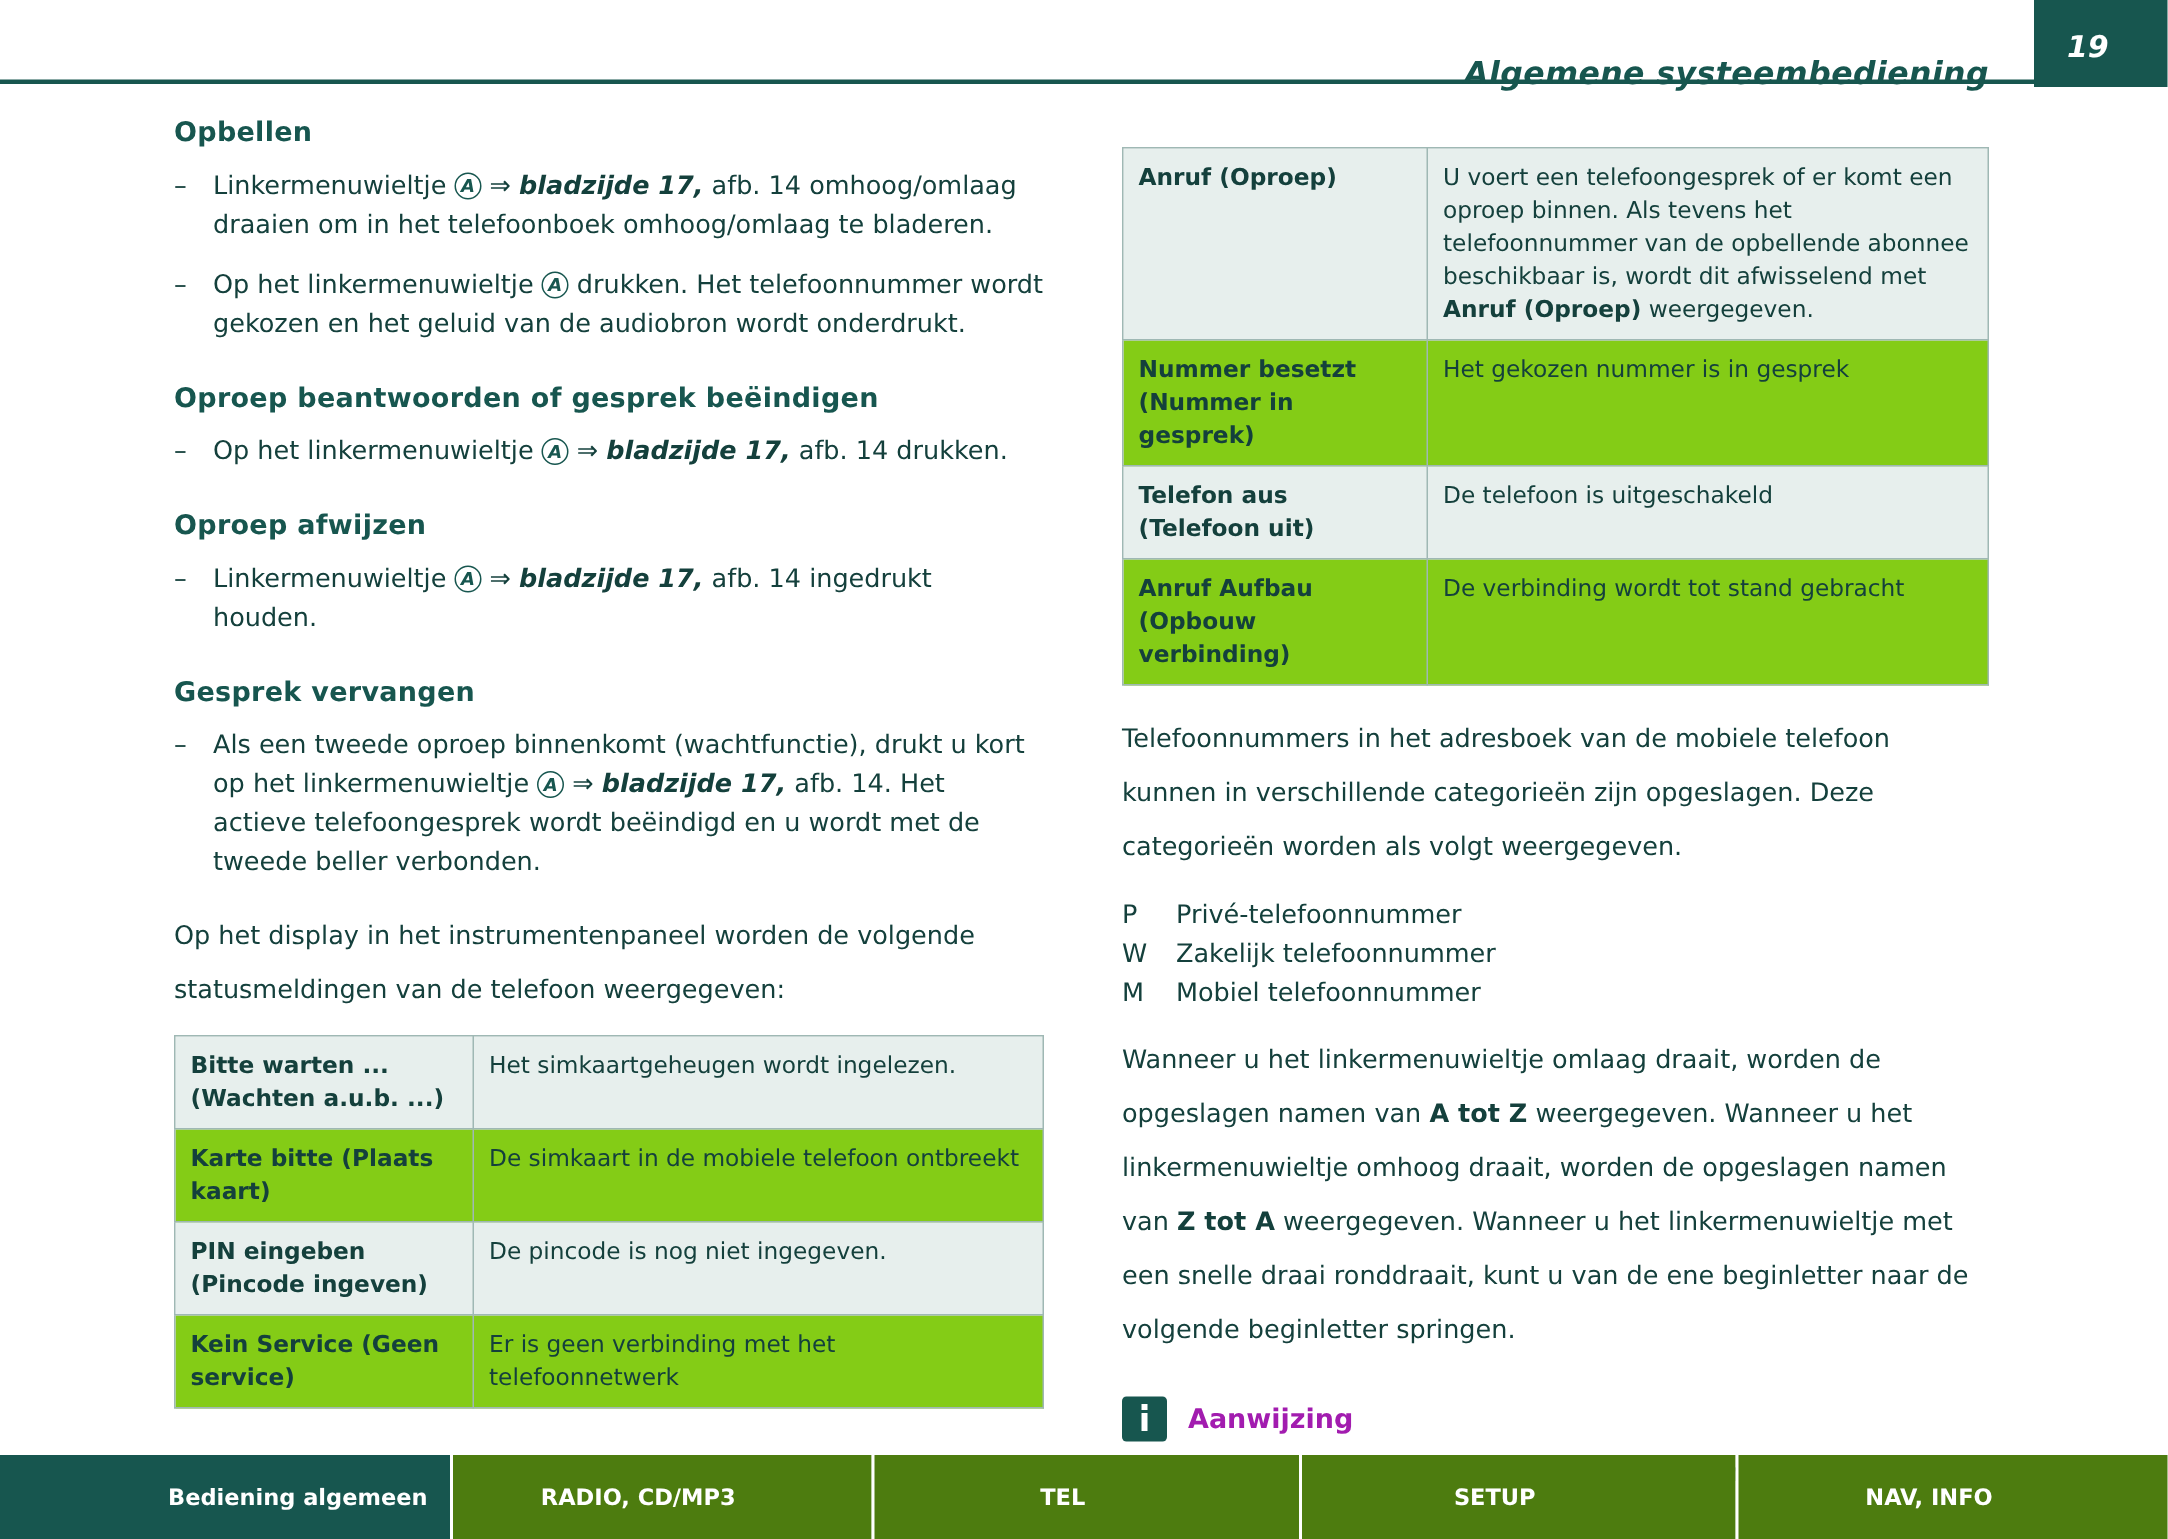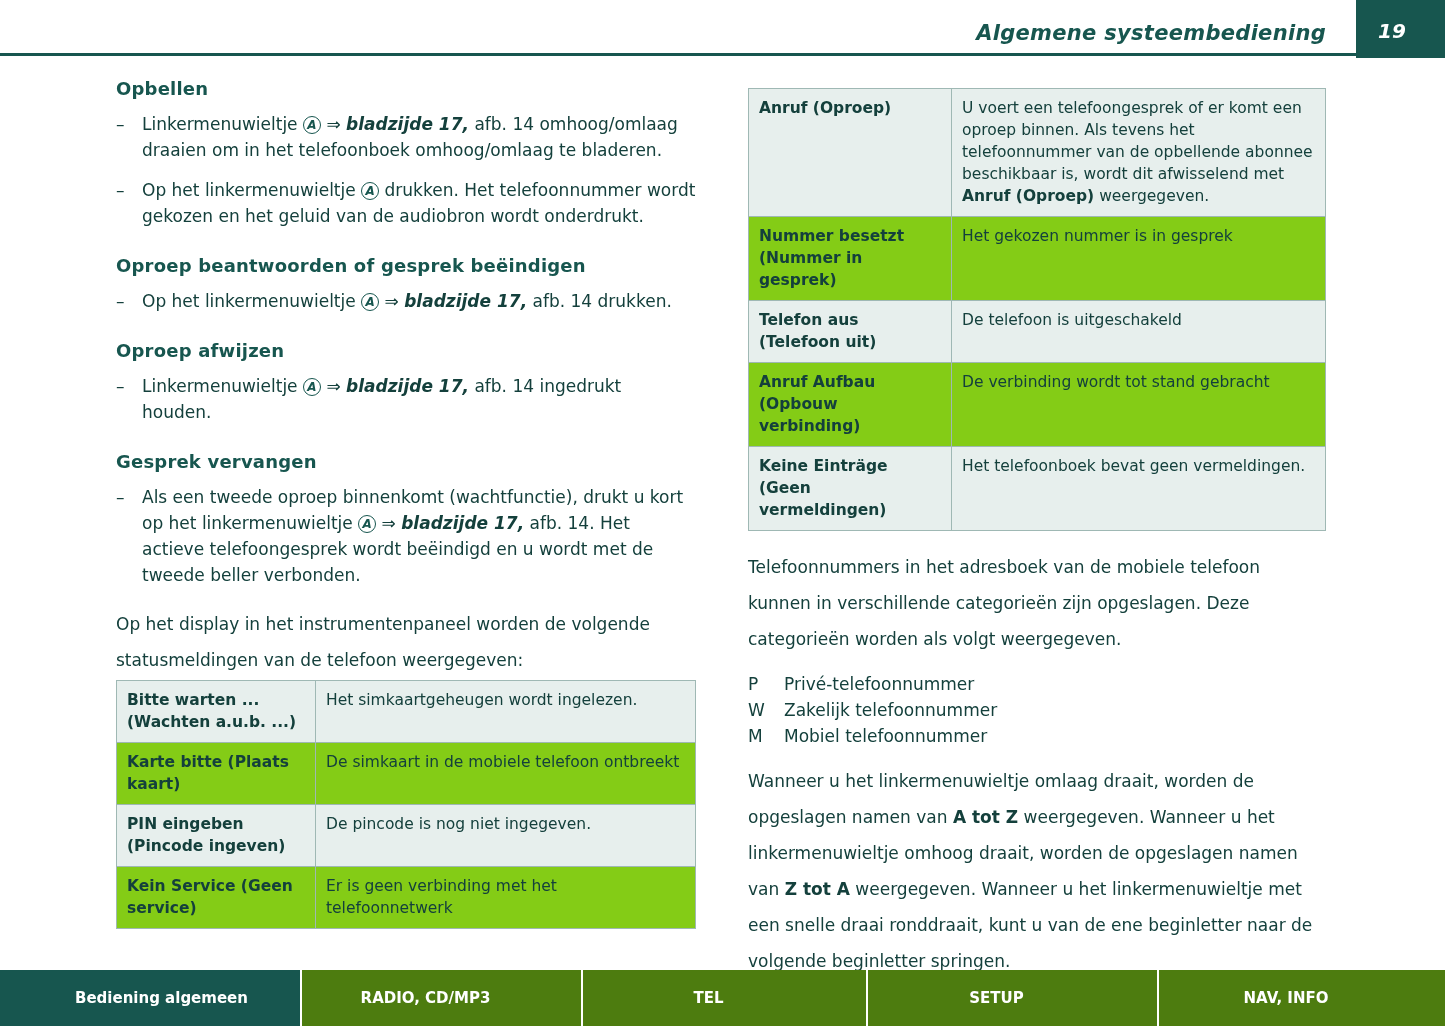--- a/index.html
+++ b/index.html
@@ -26,21 +26,21 @@
     position: absolute;
     left: 0; top: 0;
     width: 1356px;
     height: 56px;
     border-bottom: 3px solid #17564f;
     box-sizing: border-box;
   }
   .header-title {
     position: absolute;
     right: 30px;
-    top: 21px;
+    top: 37px;
     font-size: 21px;
     font-weight: bold;
     font-style: italic;
     color: #17564f;
     letter-spacing: 0.3px;
     white-space: nowrap;
   }
   .page-number-box {
     position: absolute;
     left: 1356px;
@@ -121,21 +121,21 @@
     font-style: italic;
     font-weight: bold;
     color: #17564f;
     vertical-align: 1px;
     box-sizing: border-box;
   }
   
   table.msg {
     border-collapse: collapse;
     width: 100%;
-    margin-top: 2px;
+    margin-top: 12px;
   }
   table.msg td {
     border: 1px solid #9fb8b4;
     padding: 8px 10px 9px 10px;
     font-size: 15.5px;
     line-height: 22px;
     vertical-align: top;
     color: #14403c;
   }
   table.msg td.key {
@@ -222,21 +222,21 @@
     height: 56px;
     display: flex;
     align-items: center;
     color: #ffffff;
     font-size: 15px;
     font-weight: bold;
     box-sizing: border-box;
   }
   .tab.active {
     background: #17564f;
-    padding-left: 75px;
+    padding-left: 112px;
   }
   .tab.inactive {
     background: #4d7c0f;
     border-left: 2px solid #ffffff;
     justify-content: center;
     padding-right: 32px;
   }
 </style>
 </head>
 <body>
@@ -321,24 +321,20 @@
         <td class="key">Nummer besetzt (Nummer in gesprek)</td>
         <td>Het gekozen nummer is in gesprek</td>
       </tr>
       <tr class="plain">
         <td class="key">Telefon aus (Telefoon uit)</td>
         <td>De telefoon is uitgeschakeld</td>
       </tr>
       <tr class="alt">
         <td class="key">Anruf Aufbau (Opbouw verbinding)</td>
         <td>De verbinding wordt tot stand gebracht</td>
-      </tr>
-      <tr class="plain">
-        <td class="key">Keine Einträge (Geen vermeldingen)</td>
-        <td>Het telefoonboek bevat geen vermeldingen.</td>
       </tr>
     </tbody>
   </table>
 
   <p class="para">Telefoonnummers in het adresboek van de mobiele telefoon kunnen in verschillende categorieën zijn opgeslagen. Deze categorieën worden als volgt weergegeven.</p>
 
   <div class="codelist">
     <div class="coderow">
       <div class="codekey">P</div>
       <div>Privé-telefoonnummer</div>

